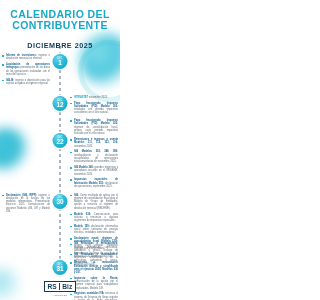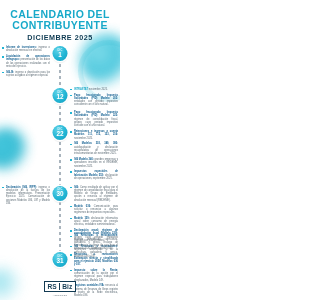--- a/index.html
+++ b/index.html
@@ -39,21 +39,21 @@
   .header { position:relative; z-index:3; padding:9px 0 2px; text-align:center; }
   .title {
     color:#18a9c9;
     font-size:10.5px;
     font-weight:bold;
     letter-spacing:.4px;
     line-height:10.5px;
     text-transform:uppercase;
   }
   .subtitle {
-    margin-top:3px;
+    margin-top:11px;
     color:#0e3a52;
     font-size:7.2px;
     font-weight:bold;
     letter-spacing:.5px;
     text-transform:uppercase;
   }
 
   
   .spine {
     position:absolute; left:60px; top:46px; bottom:34px;

